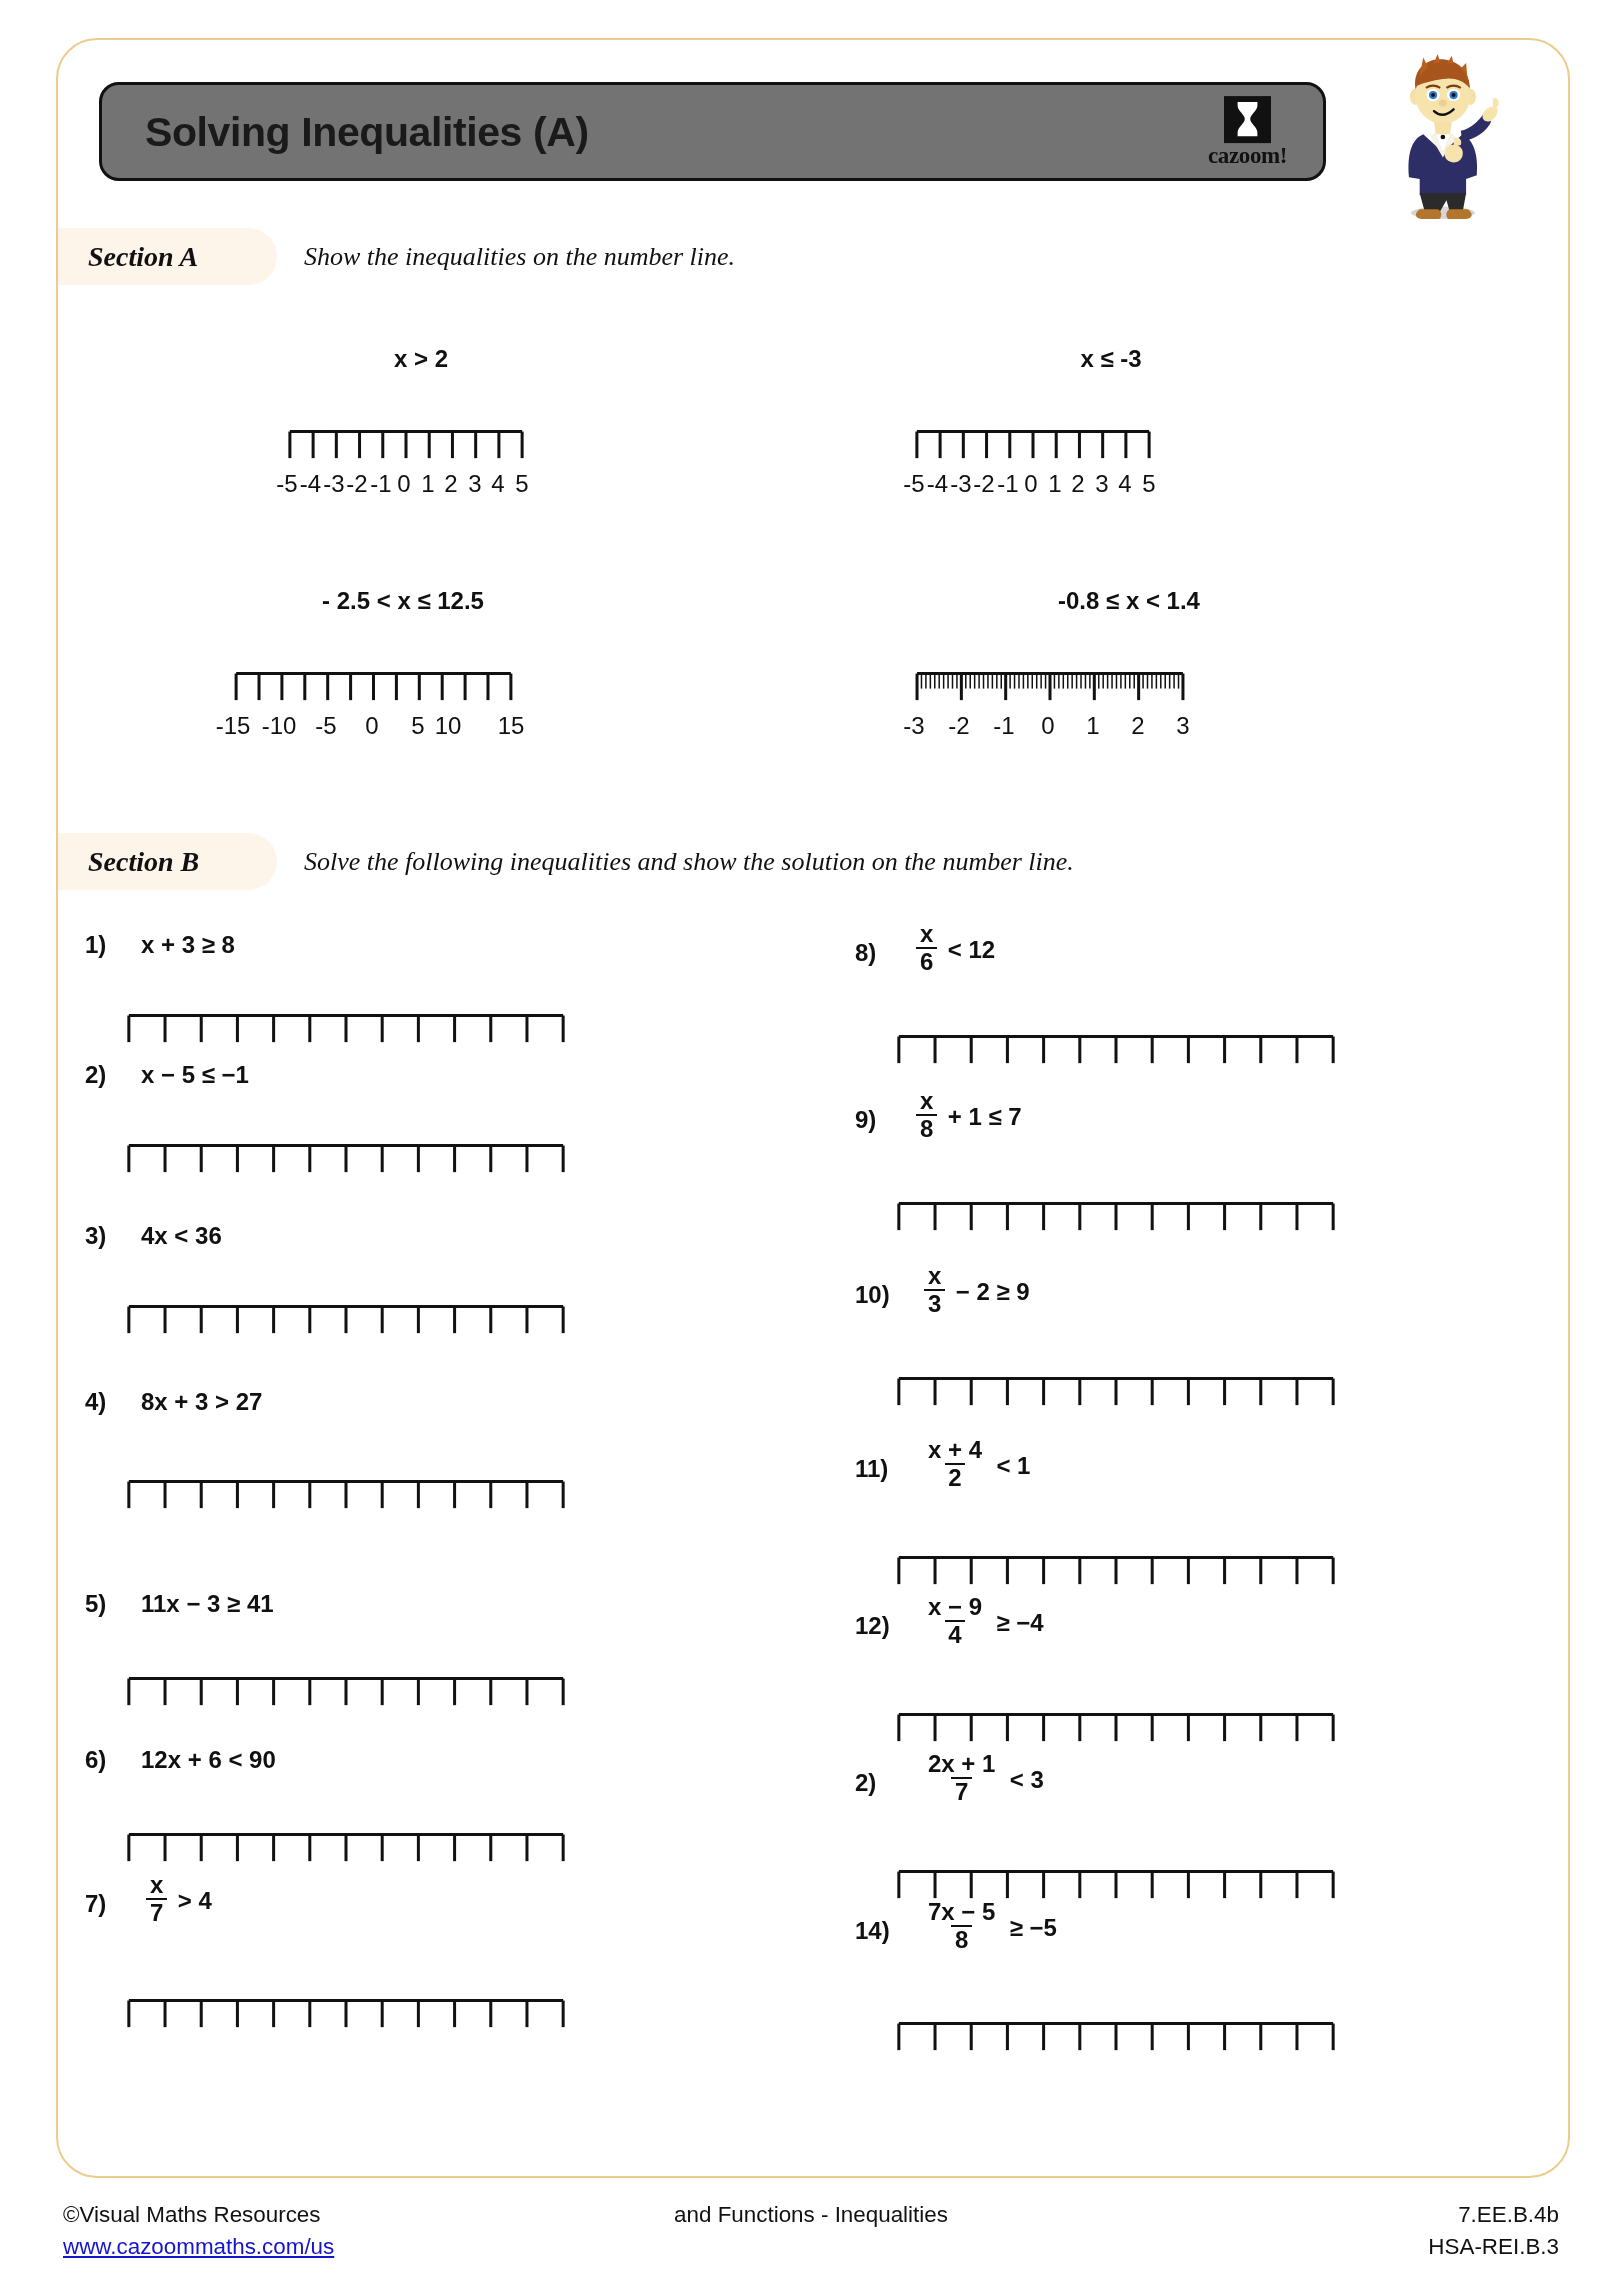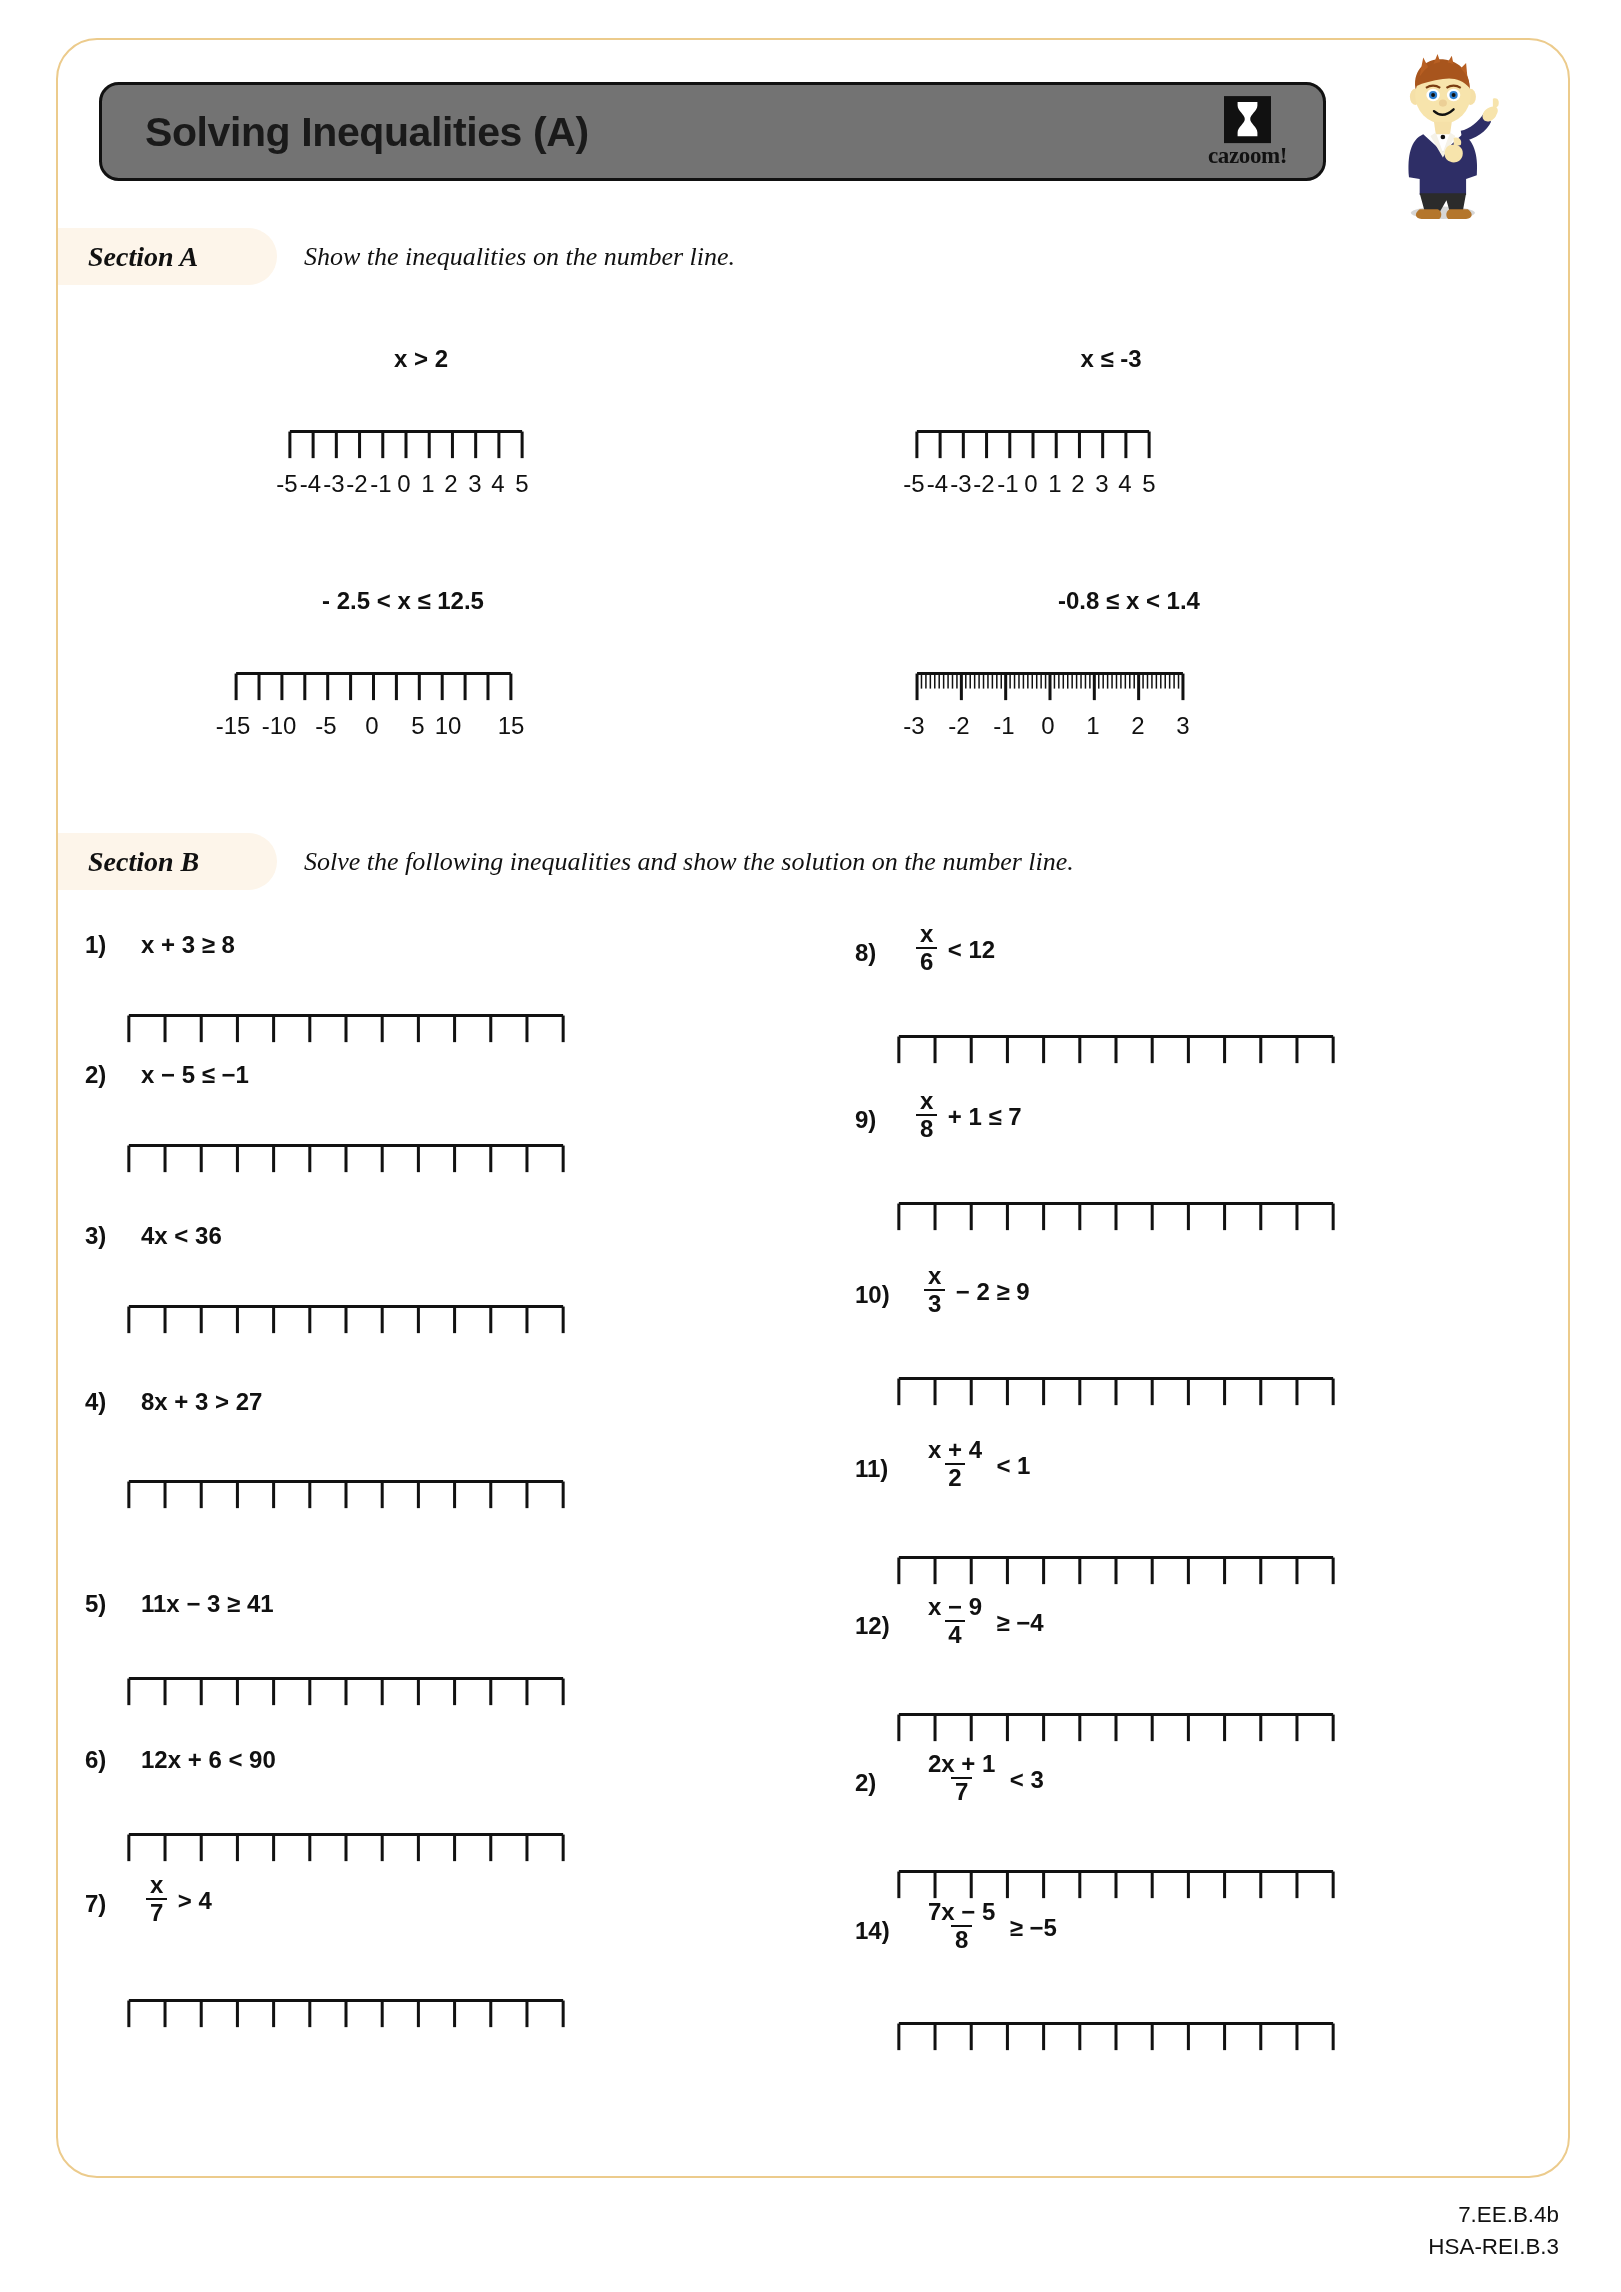--- a/index.html
+++ b/index.html
@@ -700,20 +700,25 @@
           <line x1="369.2" y1="4" x2="369.2" y2="34" stroke="#111" stroke-width="3.4"></line>
           <line x1="410.03333333333336" y1="4" x2="410.03333333333336" y2="34" stroke="#111" stroke-width="3.4"></line>
           <line x1="450.8666666666667" y1="4" x2="450.8666666666667" y2="34" stroke="#111" stroke-width="3.4"></line>
           <line x1="491.7" y1="4" x2="491.7" y2="34" stroke="#111" stroke-width="3.4"></line>
         </svg>
       </div>
     </div>
   </div>
 
 <div id="footer">
+  <div class="f-col" id="f-left">
+    <span>©Visual Maths Resources</span>
+    <a id="f-link" href="#">www.cazoommaths.com/us</a>
+  </div>
   <div class="f-col" id="f-center">
+    <span class="f-right-inner">and Functions - Inequalities</span>
   </div>
   <div class="f-col" id="f-right">
     <span class="f-right-inner">7.EE.B.4b</span>
     <span class="f-right-inner">HSA-REI.B.3</span>
   </div>
 </div>
 
 
 </body></html>

